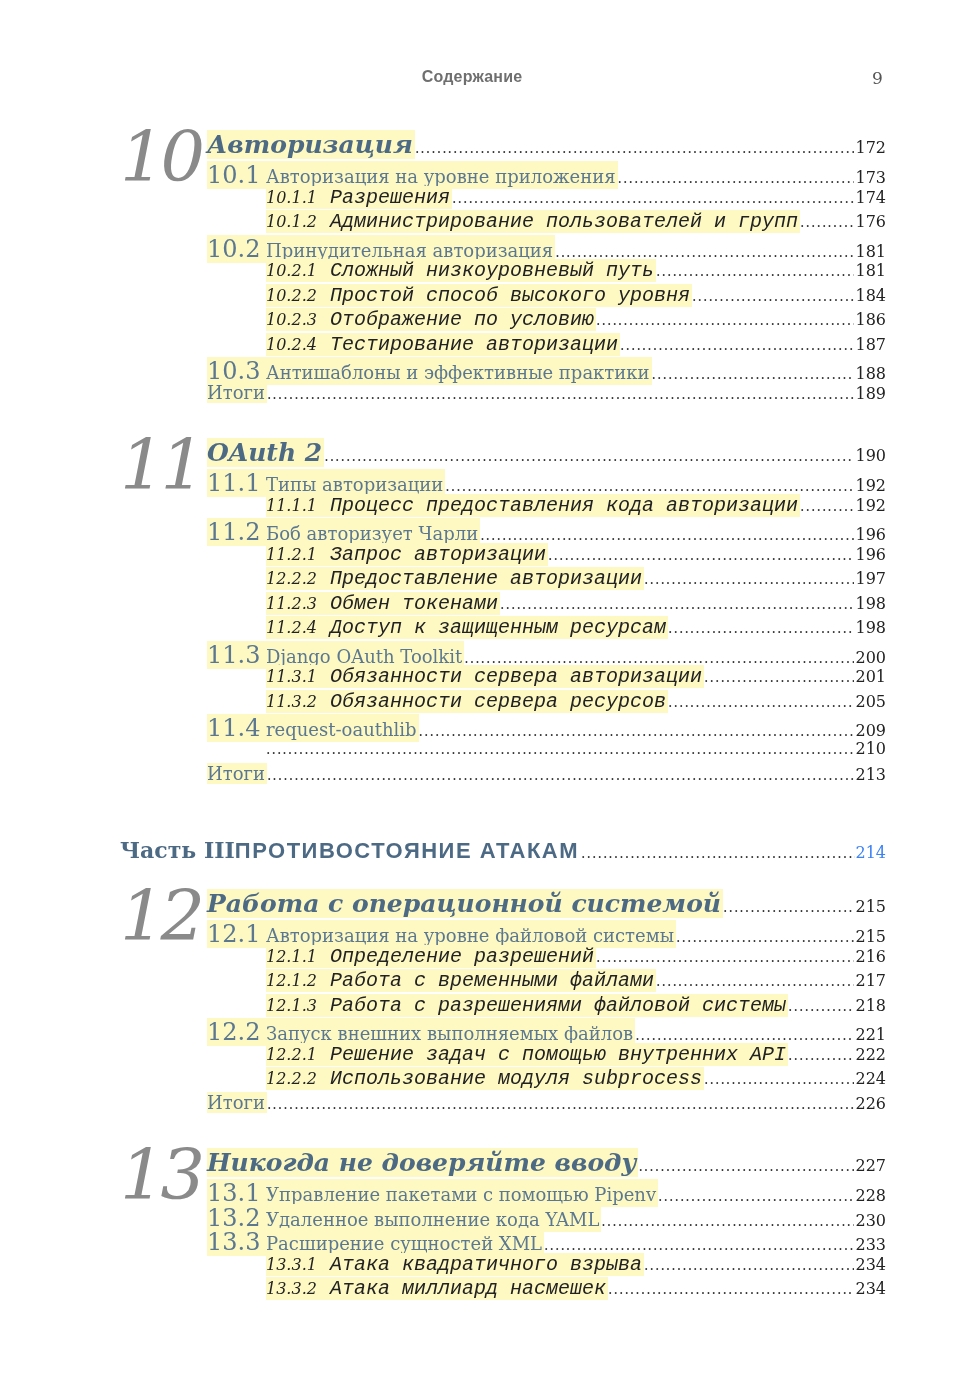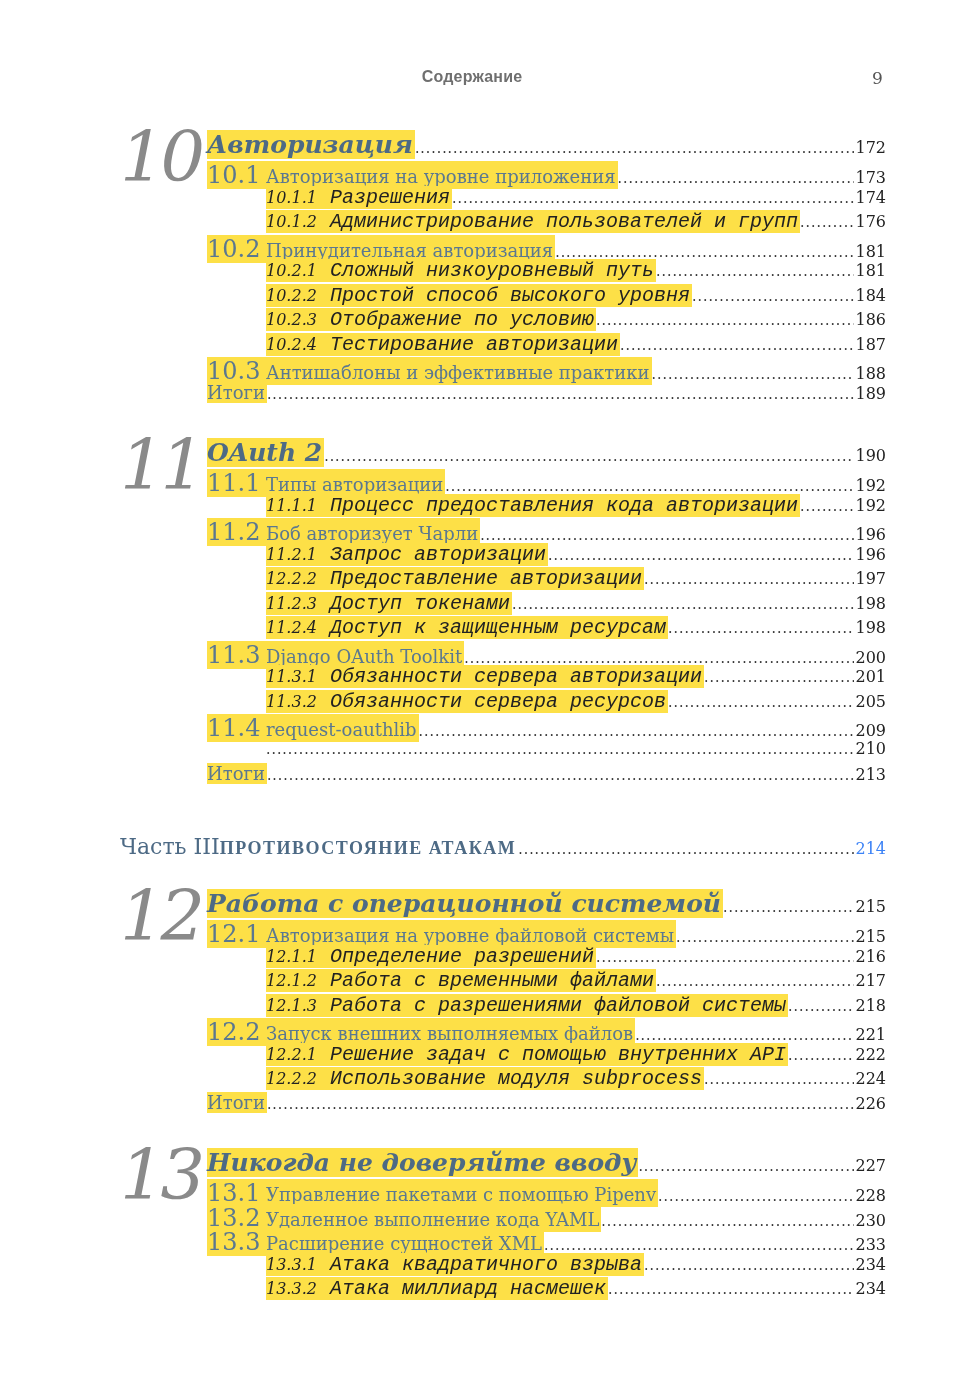--- a/index.html
+++ b/index.html
@@ -9,37 +9,37 @@
   .running-title { position: absolute; left: 0; width: 944px; text-align: center;
          font-family: "Liberation Sans", "DejaVu Sans", sans-serif; font-weight: bold;
          font-size: 16px; color: #6f6f6f; letter-spacing: 0.2px; }
   .page-number { position: absolute; left: 872px; font-size: 17px; color: #555; }
 
   .chapter { position: absolute; left: 0; width: 974px; }
   .chapter-number { position: absolute; left: 120px; top: -8px; font-family: "DejaVu Serif", "Liberation Serif", serif;
          font-style: italic; font-size: 70px; line-height: 70px; color: #8a8a8a; letter-spacing: -4px; }
   .rows { position: absolute; left: 207px; width: 679px; }
   .row { position: relative; height: 24.5px; display: flex; align-items: baseline; white-space: nowrap; }
-  .row .label { display: flex; align-items: baseline; flex: 0 0 auto; padding-right: 2px; background: #fde047; }
+  .row .label { display: flex; align-items: baseline; flex: 0 0 auto; padding-right: 2px; background: #fef9c3; }
   .row .dots { flex: 1 1 auto; overflow: hidden; font-size: 14px; color: #333; letter-spacing: 1px; }
   .row .dots::after { content: "................................................................................................................................................................................................................................."; }
   .row .page { flex: 0 0 auto; font-size: 16px; color: #222; padding-left: 1px; }
 
   .row.title { height: 31px; }
   .row.title .text { font-weight: bold; font-style: italic; font-size: 25px; color: #4d6a85; }
   .row.section .num { width: 59px; font-size: 24px; color: #5b7890; }
   .row.section .text { font-size: 18px; color: #5b7890; }
   .row.sub { padding-left: 59px; }
   .row.sub .num { width: 64px; font-style: italic; font-size: 16px; color: #222; }
   .row.sub .text { font-style: italic; font-size: 20px; color: #222; font-family: Liberation Mono, monospace; }
   .row.summary .text { font-size: 18px; color: #5b7890; }
 
   .part { position: absolute; left: 120px; top: 826px; width: 766px; display: flex; align-items: baseline; white-space: nowrap; }
-  .part .part-label { font-family: "DejaVu Serif", serif; font-weight: normal; font-size: 22px; color: #4d6a85; width: 146px; }
-  .part .part-title { font-family: Liberation Serif, serif; font-weight: bold; font-size: 18px; color: #4d6a85; letter-spacing: 1.5px; padding-right: 2px; margin-top: 12px; }
+  .part .part-label { font-family: "DejaVu Serif", serif; font-weight: bold; font-size: 22px; color: #4d6a85; width: 146px; }
+  .part .part-title { font-family: Liberation Sans, sans-serif; font-weight: bold; font-size: 22px; color: #4d6a85; letter-spacing: 1.5px; padding-right: 2px; margin-top: 12px; }
   .part .dots { flex: 1 1 auto; overflow: hidden; font-size: 14px; color: #333; letter-spacing: 1px; }
   .part .dots::after { content: "......................................................................................................................"; }
   .part .page { font-size: 16px; color: #3b82f6; }
 </style>
 </head>
 <body>
 
 <div class="running-head">
   <span class="running-title">Содержание</span>
   <span class="page-number">9</span>
@@ -182,21 +182,21 @@
         <span class="label">
           <span class="num">12.2.2</span>
           <span class="text">Предоставление авторизации</span>
         </span>
         <span class="dots"></span>
         <span class="page">197</span>
       </div>
       <div class="row sub">
         <span class="label">
           <span class="num">11.2.3</span>
-          <span class="text">Доступ токенами</span>
+          <span class="text">Обмен токенами</span>
         </span>
         <span class="dots"></span>
         <span class="page">198</span>
       </div>
       <div class="row sub">
         <span class="label">
           <span class="num">11.2.4</span>
           <span class="text">Доступ к защищенным ресурсам</span>
         </span>
         <span class="dots"></span>

